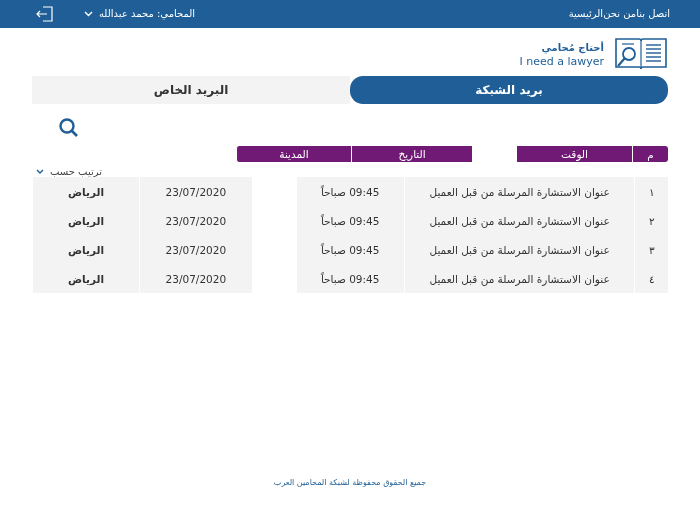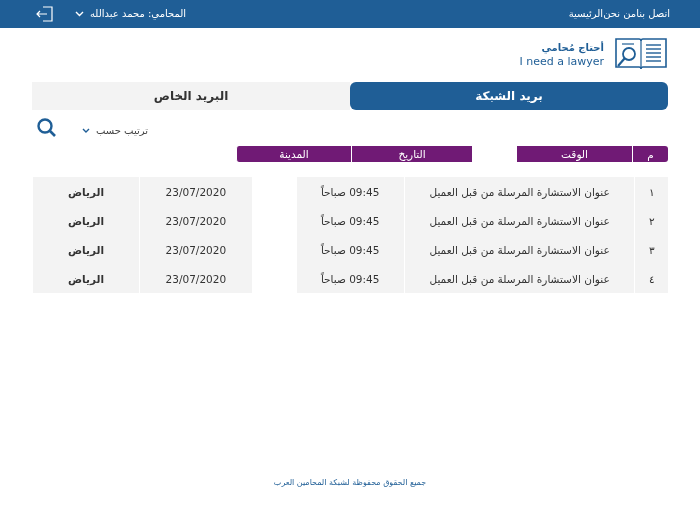--- a/index.html
+++ b/index.html
@@ -5,34 +5,34 @@
     * { box-sizing: border-box; margin: 0; padding: 0; }
     html, body { width: 700px; height: 525px; background: #ffffff; overflow: hidden; }
     body { font-family: "DejaVu Sans", sans-serif; color: #333; position: relative; }
 
     .topbar {
       position: absolute; left: 0; top: 0; width: 700px; height: 28px;
       background: #1f5e96; color: #fff; font-size: 10px;
     }
     .topbar .nav { position: absolute; right: 30px; top: 8px; display: flex; flex-direction: row-reverse; direction: rtl; }
     .topbar .nav span { cursor: pointer; white-space: nowrap; }
-    .topbar .user { position: absolute; left: 75px; top: 8px; display: flex; align-items: center; gap: 6px; cursor: pointer; }
+    .topbar .user { position: absolute; left: 84px; top: 8px; display: flex; align-items: center; gap: 6px; cursor: pointer; }
     .topbar .logout { position: absolute; left: 36px; top: 6px; width: 18px; height: 16px; cursor: pointer; }
 
     .logo { position: absolute; right: 32px; top: 36px; display: flex; align-items: center; gap: 10px; }
     .logo .text { text-align: right; }
     .logo .ar { color: #1f5e96; font-weight: bold; font-size: 10px; direction: rtl; }
     .logo .en { color: #1f5e96; font-size: 11px; margin-top: 2px; margin-left: 31px; }
 
-    .tabs { position: absolute; left: 32px; top: 82px; width: 636px; height: 28px; display: flex; }
+    .tabs { position: absolute; left: 32px; top: 76px; width: 636px; height: 28px; display: flex; }
     .tab { flex: 1; display: flex; align-items: center; justify-content: center; font-size: 12px; font-weight: bold; cursor: pointer; direction: rtl; }
     .tab.inactive { background: #f3f3f3; color: #333; }
-    .tab.active { background: #1f5e96; color: #fff; border-radius: 6px; }
+    .tab.active { background: #1f5e96; color: #fff; border-radius: 13px; }
 
-    .toolbar { position: absolute; left: 36px; top: 118px; display: flex; align-items: center; gap: 24px; }
+    .toolbar { position: absolute; left: 36px; top: 118px; display: flex; align-items: center; gap: 24px; flex-direction: column; }
     .sort { display: flex; align-items: center; gap: 6px; font-size: 10px; color: #444; cursor: pointer; direction: ltr; }
 
     .table { position: absolute; left: 32px; top: 146px; width: 636px; }
     .row { display: flex; flex-direction: row-reverse; height: 29px; margin-bottom: 0; }
     .cell { display: flex; align-items: center; justify-content: center; font-size: 10.5px; border-left: 1px solid #fff; direction: rtl; }
     .head .cell { background: #701a75; color: #fff; font-weight: normal; height: 16px; }
     .head { margin-bottom: 2px; }
     .body-row .cell { background: #f3f3f3; color: #333; }
     .c-num { width: 36px; }
     .c-mail { width: 248px; }

